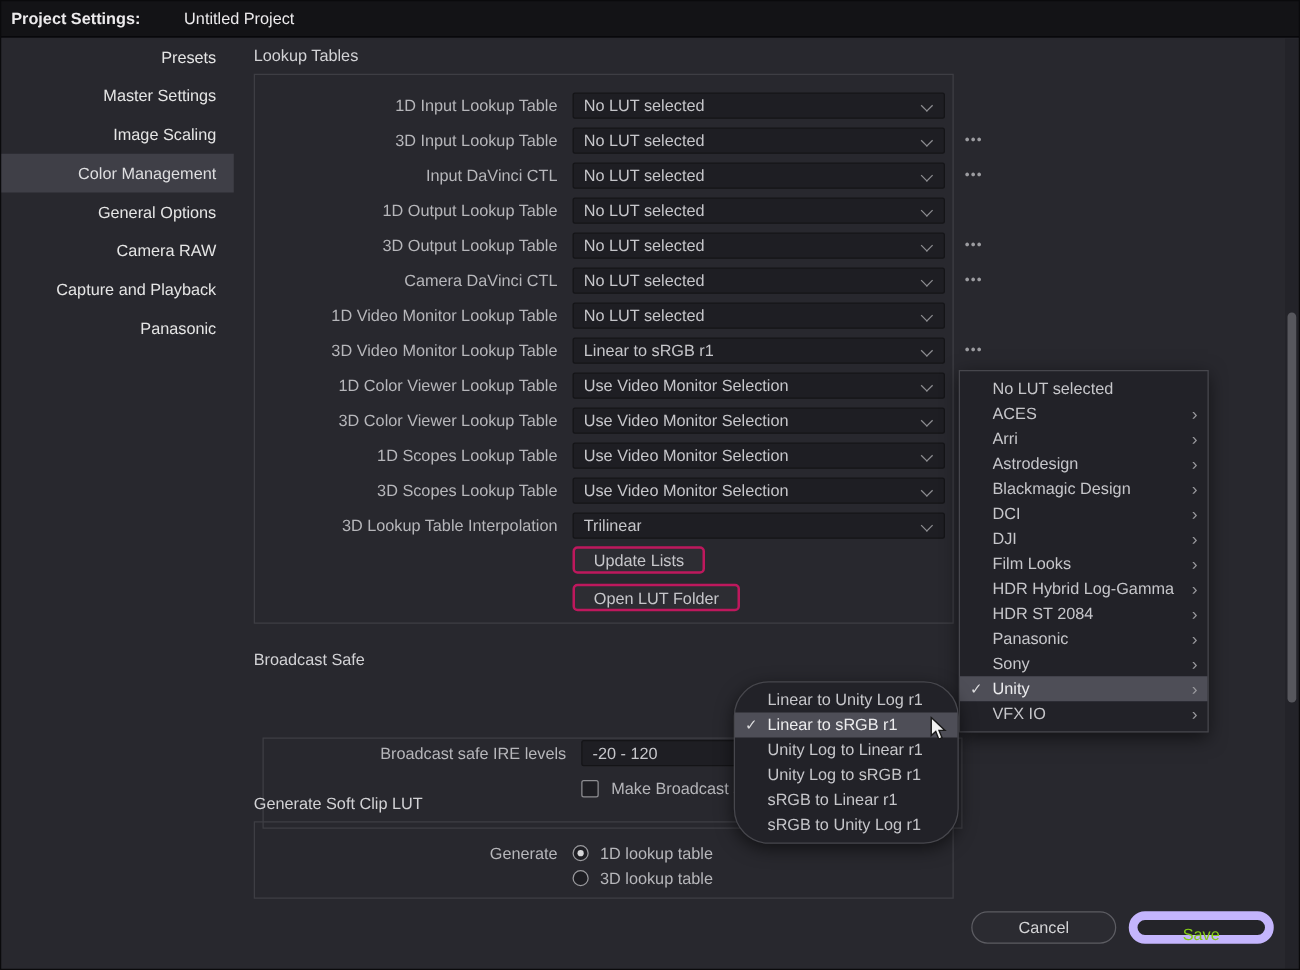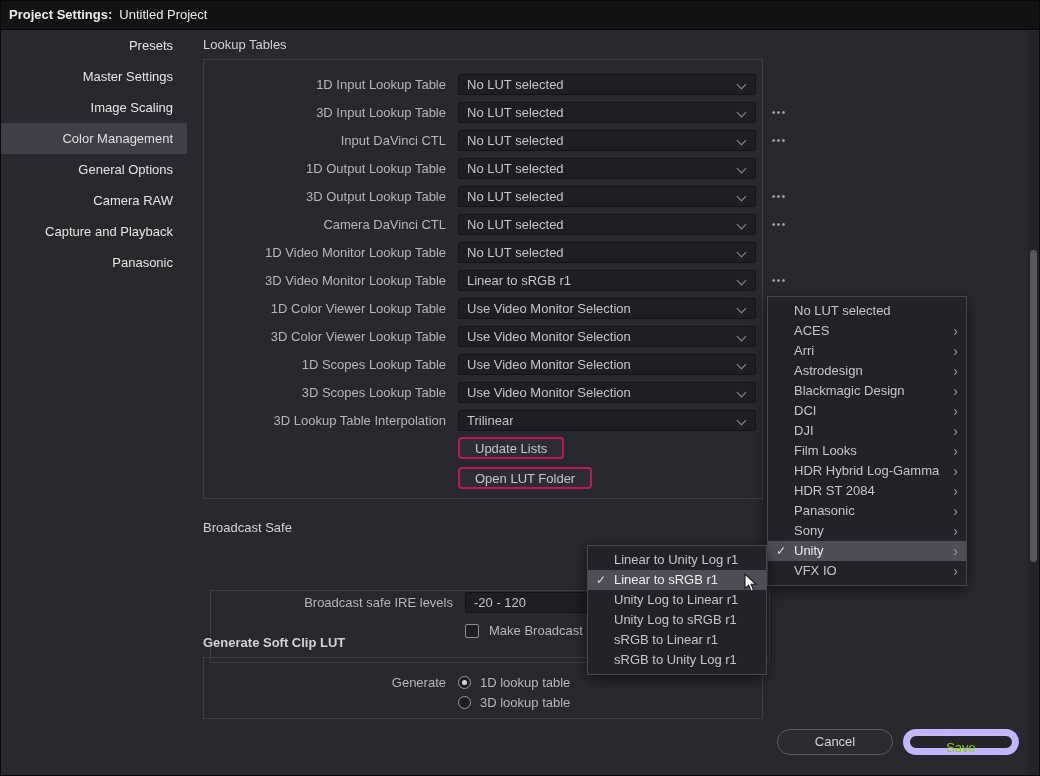--- a/index.html
+++ b/index.html
@@ -11,38 +11,38 @@
     font-size: 13px;
     color: #c4c4c8;
     overflow: hidden;
   }
   .window-frame { position:absolute; inset:0; border:1px solid #0a0a0c; pointer-events:none; z-index:60; }
 
   
   .titlebar {
     position:absolute; left:0; top:0; width:1040px; height:30px;
     background:#131316; border-bottom:1px solid #060608;
-    display:flex; align-items:center; padding-left:9px; z-index:2;
+    display:flex; align-items:center; padding-left:9px; z-index:2;gap:28px;
   }
   .titlebar .t-label { font-weight:700; color:#eceaec; }
   .titlebar .t-name  { font-weight:400; color:#eceaec; margin-left:7px; }
 
   
   .sidebar { position:absolute; left:0; top:30px; width:187px; height:746px; }
   .side-item {
     height:31px; line-height:31px; text-align:right; padding-right:14px;
     color:#e5e5e5; cursor:default; white-space:nowrap;
   }
   .side-item.selected { background:#3f3f47; color:#dedee0; }
 
   
   .section-title { position:absolute; color:#d2d2d5; }
   .st-lut { left:203px; top:37px; }
   .st-bs  { left:203px; top:520px; }
-  .st-sc  { left:203px; top:635px;font-weight:bold; }
+  .st-sc  { left:203px; top:635px; }
 
   
   .panel { position:absolute; border:1px solid #3e3e44; background:transparent; }
   .panel-lut { left:203px; top:59px;  width:560px; height:440px; padding-top:10px; overflow:visible; }
   .panel-bs  { left:210px; top:542px; width:560px; height:73px;  padding-top:1px;margin-top:48px; }
   .panel-sc  { left:203px; top:657px; width:560px; height:62px;  padding-top:17px; }
 
   .lut-row { position:relative; height:28px; display:flex; align-items:center; }
   .row-label { width:242px; text-align:right; color:#b6b6ba; white-space:nowrap; flex:none; }
   .gap { width:12px; flex:none; }
@@ -102,21 +102,21 @@
   }
   .btn-cancel { left:777px; top:729px; background:#2b2b31; border:1px solid #5c5c62; color:#d4d4d6; }
   .btn-save   { left:903px; top:729px; background:#242429; border:7px solid #c4b5fd; color:#84cc16; }
 
   
   .menu, .submenu {
     position:absolute; background:#222228; border:1px solid #47474d;
     box-shadow:0 4px 14px rgba(0,0,0,.55); padding:4px 0; z-index:20;
   }
   .menu    { left:767px; top:296px; width:200px; }
-  .submenu { left:587px; top:545px; width:180px; z-index:21; }
+  .submenu { left:587px; top:545px; width:180px; z-index:21;border-radius:28px; }
   .menu-item {
     position:relative; height:20px; line-height:20px; display:flex;
     align-items:center; padding:0 8px 0 0; cursor:default; color:#c6c6ca;
   }
   .menu-item .mi-check { width:26px; text-align:center; font-size:12px; color:#dcdcde; flex:none; }
   .menu-item .mi-label { flex:1; white-space:nowrap; overflow:hidden; }
   .menu-item .mi-arrow { width:12px; text-align:right; color:#9a9a9e; font-size:14px; line-height:18px; flex:none; }
   .menu-item.hl { background:#4e4e57; color:#ececee; }
   .menu-item.hl .mi-label { color:#ececee; }
 

